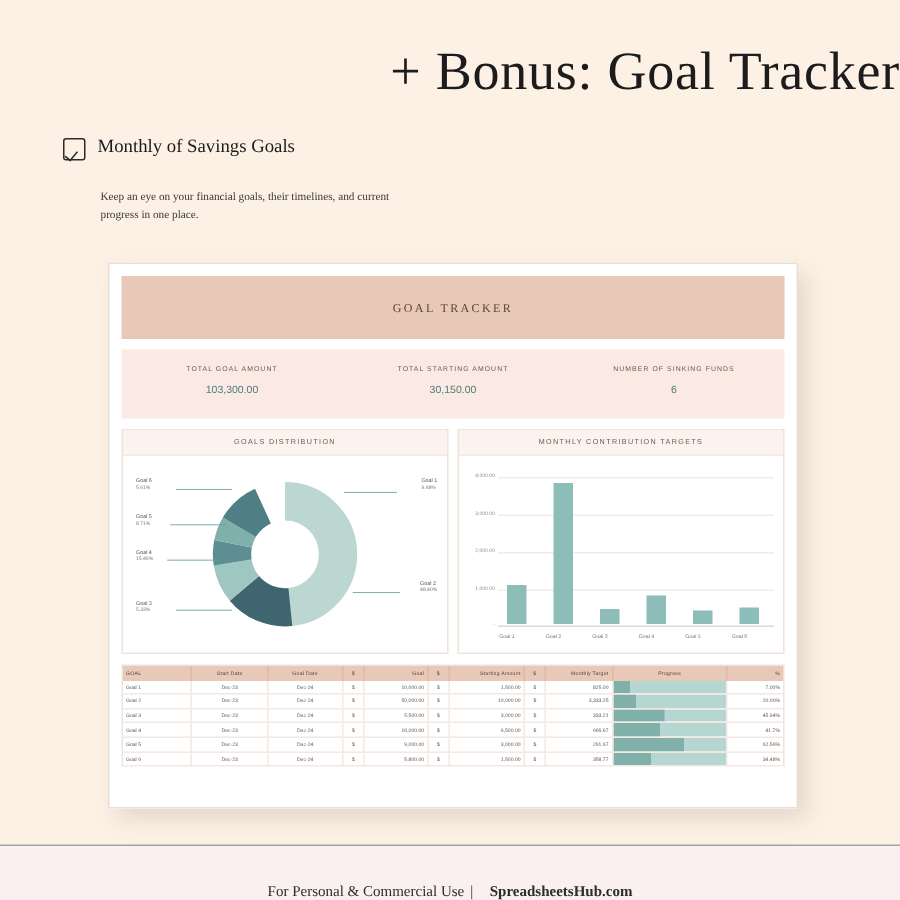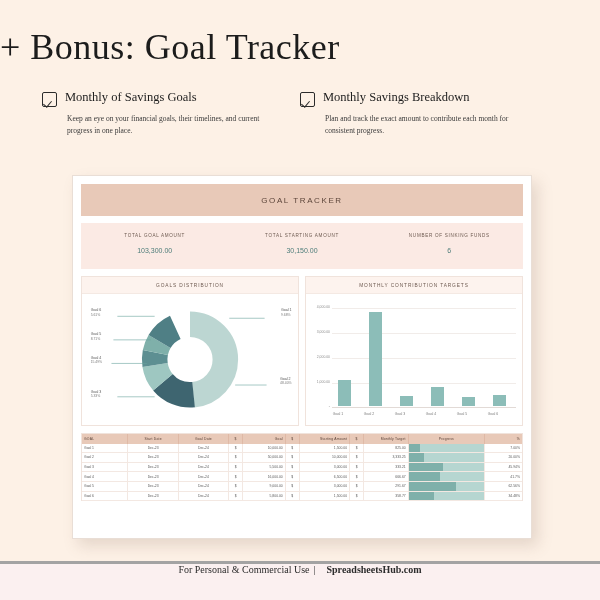--- a/index.html
+++ b/index.html
@@ -15,21 +15,21 @@
     position: relative;
   }
   .page {
     position: relative;
     width: 600px;
     height: 600px;
     box-sizing: border-box;
   }
   
   .title {
-    text-align: left;
+    text-align: right;
     font-family: "Liberation Serif", serif;
     font-size: 36px;
     color: #1c1c1c;
     letter-spacing: 0.5px;
     padding-top: 26px;
     font-weight: 400;
   }
   
   .features {
     display: flex;
@@ -69,21 +69,21 @@
     font-family: "Liberation Serif", serif;
     font-size: 12.5px;
     color: #1c1c1c;
     line-height: 1.2;
   }
   .feature-desc {
     font-family: "Liberation Serif", serif;
     font-size: 7.5px;
     color: #3a3a3a;
     line-height: 1.65;
-    margin-top: 8px;
+    margin-top: 20px;
     padding-left: 2px;
   }
   
   .app-shadow {
     position: absolute;
     left: 72px;
     top: 175px;
     width: 460px;
     height: 364px;
     background: #ffffff;
@@ -93,29 +93,29 @@
     position: absolute;
     left: 0; top: 0;
     width: 460px;
     height: 364px;
     box-sizing: border-box;
     border: 1px solid #e9ded6;
     background: #ffffff;
     padding: 8px;
   }
   .banner {
-    height: 32px;
+    height: 42px;
     background: #e8c9b8;
     display: flex;
     align-items: center;
     justify-content: center;
     font-size: 8px;
     letter-spacing: 1.6px;
     color: #5c453a;
-    font-family: Liberation Sans, sans-serif;
+    font-family: Liberation Serif, serif;
   }
   .kpis {
     margin-top: 7px;
     height: 46px;
     background: #fbeae4;
     display: flex;
   }
   .kpi {
     flex: 1 1 0;
     text-align: center;
@@ -259,23 +259,23 @@
     left: 0; top: 0; bottom: 0;
     background: #7fb0aa;
   }
   
   .footer {
     position: absolute;
     left: 0; right: 0;
     bottom: 0;
     height: 36px;
     background: #fbf0f0;
-    border-top: 3px solid #a3a3a3;
-    display: flex;
-    align-items: flex-start;
+    border-top: 1px solid #a3a3a3;
+    display: flex;
+    align-items: flex-end;
     justify-content: center;
     font-family: "Liberation Serif", serif;
     font-size: 10px;
     color: #2c2c2c;
   }
   .footer .brand {
     font-weight: bold;
     margin-left: 7px;
   }
   .footer .sep { margin: 0 4px; }
@@ -286,27 +286,20 @@
 <div class="page">
 
   <div class="title">+ Bonus: Goal Tracker</div>
 
   <div class="features">
     <div class="feature">
       <span class="check"></span>
       <div class="feature-text">
         <div class="feature-title">Monthly of Savings Goals</div>
         <div class="feature-desc">Keep an eye on your financial goals, their timelines, and current progress in one place.</div>
-      </div>
-    </div>
-    <div class="feature">
-      <span class="check"></span>
-      <div class="feature-text">
-        <div class="feature-title">Monthly Savings Breakdown</div>
-        <div class="feature-desc">Plan and track the exact amount to contribute each month for consistent progress.</div>
       </div>
     </div>
   </div>
 
   <div class="app-shadow">
     <div class="app">
 
       <div class="banner">GOAL TRACKER</div>
 
       <div class="kpis">

